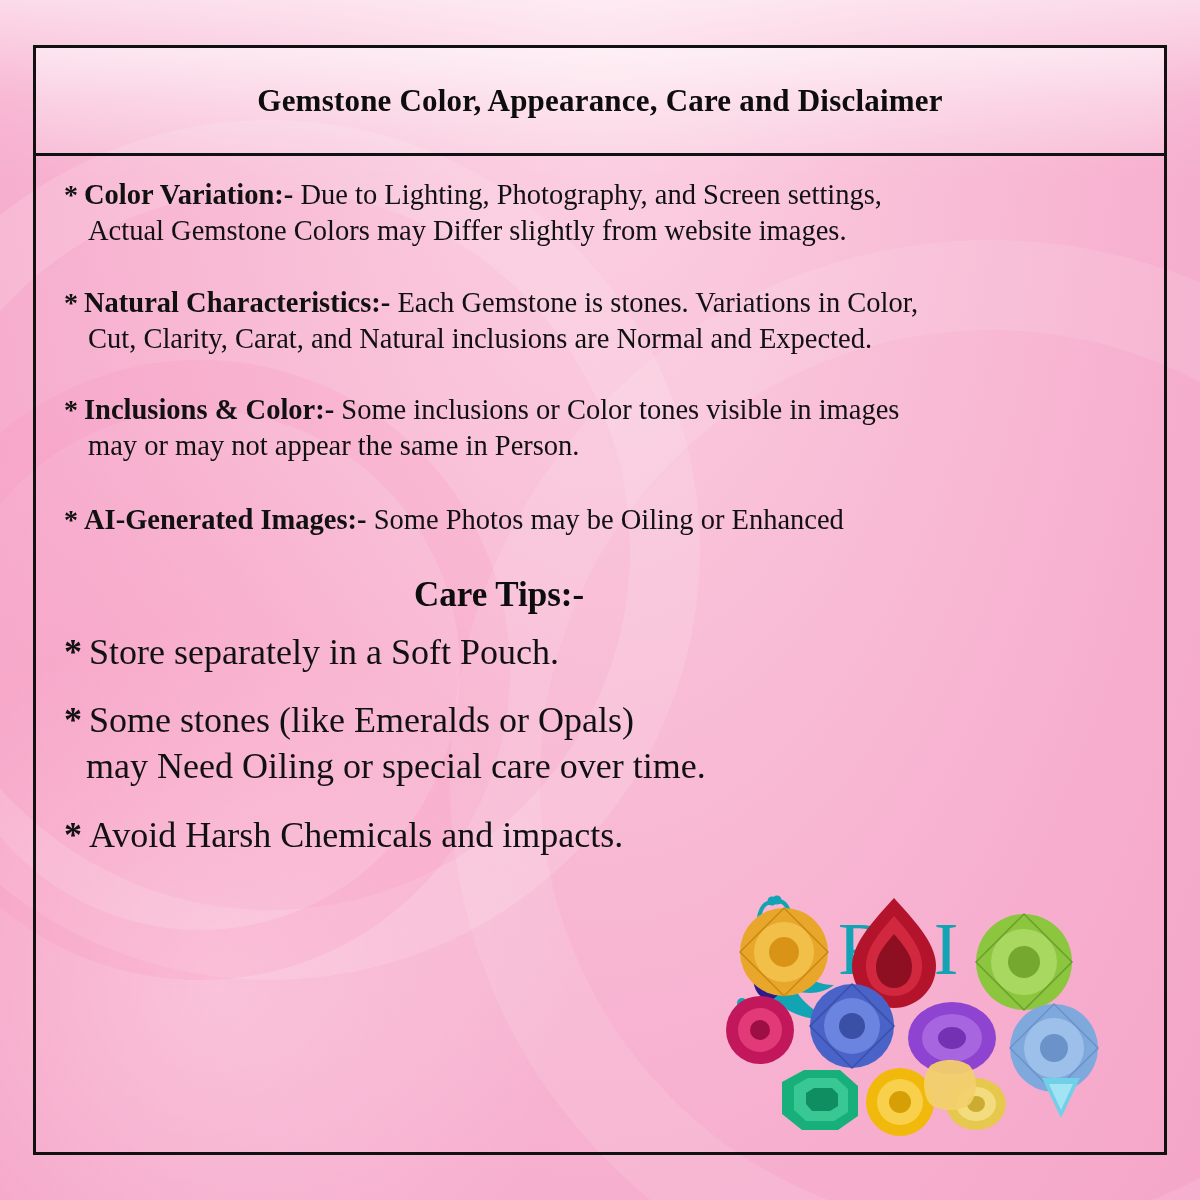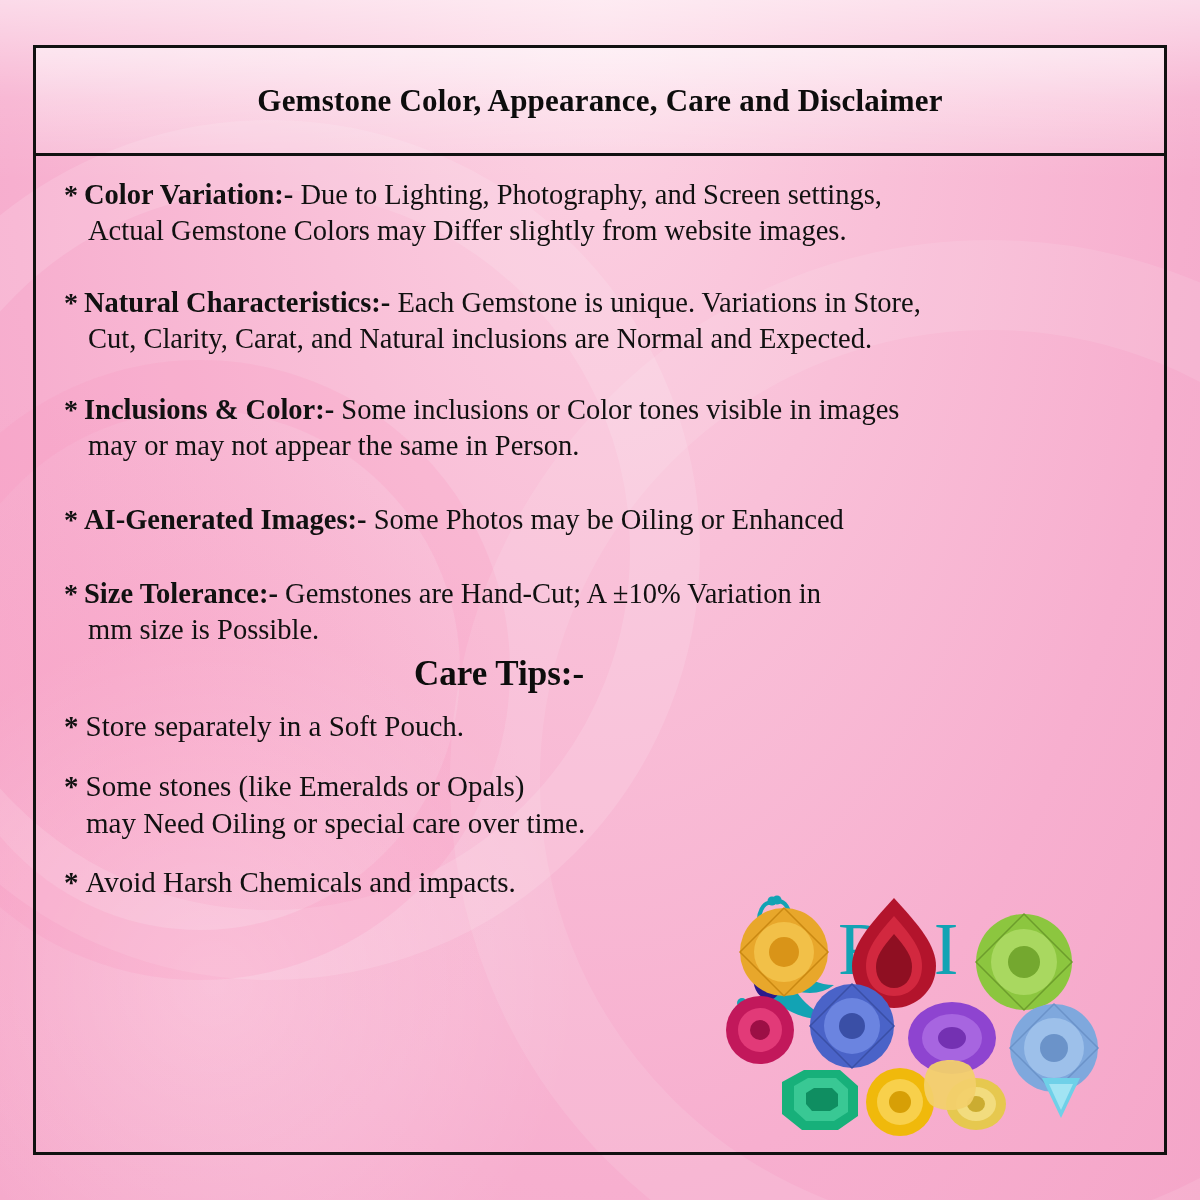--- a/index.html
+++ b/index.html
@@ -125,21 +125,21 @@
     margin-left: 350px;
     white-space: nowrap;
   }
 
   .care-list {
     margin-top: 6px;
     padding-left: 6px;
     width: 700px;
   }
   .care-item {
-    font-size: 29px;
+    font-size: 36px;
     line-height: 1.3;
     color: #111;
     margin-bottom: 22px;
   }
   .care-item .star { font-weight: bold; margin-right: 7px; }
   .care-item .cont {
     display: block;
     padding-left: 22px;
     margin-top: -1px;
   }
@@ -193,37 +193,33 @@
     </div>
 
     <div class="body">
 
       <div class="bullet b1">
         <span class="star">*</span><b>Color Variation:-</b><span> Due to Lighting, Photography, and Screen settings,</span>
         <span class="cont">Actual Gemstone Colors may Differ slightly from website images.</span>
       </div>
 
       <div class="bullet b2">
-        <span class="star">*</span><b>Natural Characteristics:-</b><span> Each Gemstone is unique. Variations in Store,</span>
+        <span class="star">*</span><b>Natural Characteristics:-</b><span> Each Gemstone is stones. Variations in Color,</span>
         <span class="cont">Cut, Clarity, Carat, and Natural inclusions are Normal and Expected.</span>
       </div>
 
       <div class="bullet b3">
         <span class="star">*</span><b>Inclusions &amp; Color:-</b><span> Some inclusions or Color tones visible in images</span>
         <span class="cont">may or may not appear the same in Person.</span>
       </div>
 
       <div class="bullet b4">
         <span class="star">*</span><b>AI-Generated Images:-</b><span> Some Photos may be Oiling or Enhanced</span>
       </div>
 
-      <div class="bullet b5">
-        <span class="star">*</span><b>Size Tolerance:-</b><span> Gemstones are Hand-Cut; A ±10% Variation in</span>
-        <span class="cont">mm size is Possible.</span>
-      </div>
 
       <div class="care-row">
         <div class="care-tips">Care Tips:-</div>
       </div>
 
       <div class="care-list">
         <div class="care-item">
           <span class="star">*</span><span>Store separately in a Soft Pouch.</span>
         </div>
         <div class="care-item">

